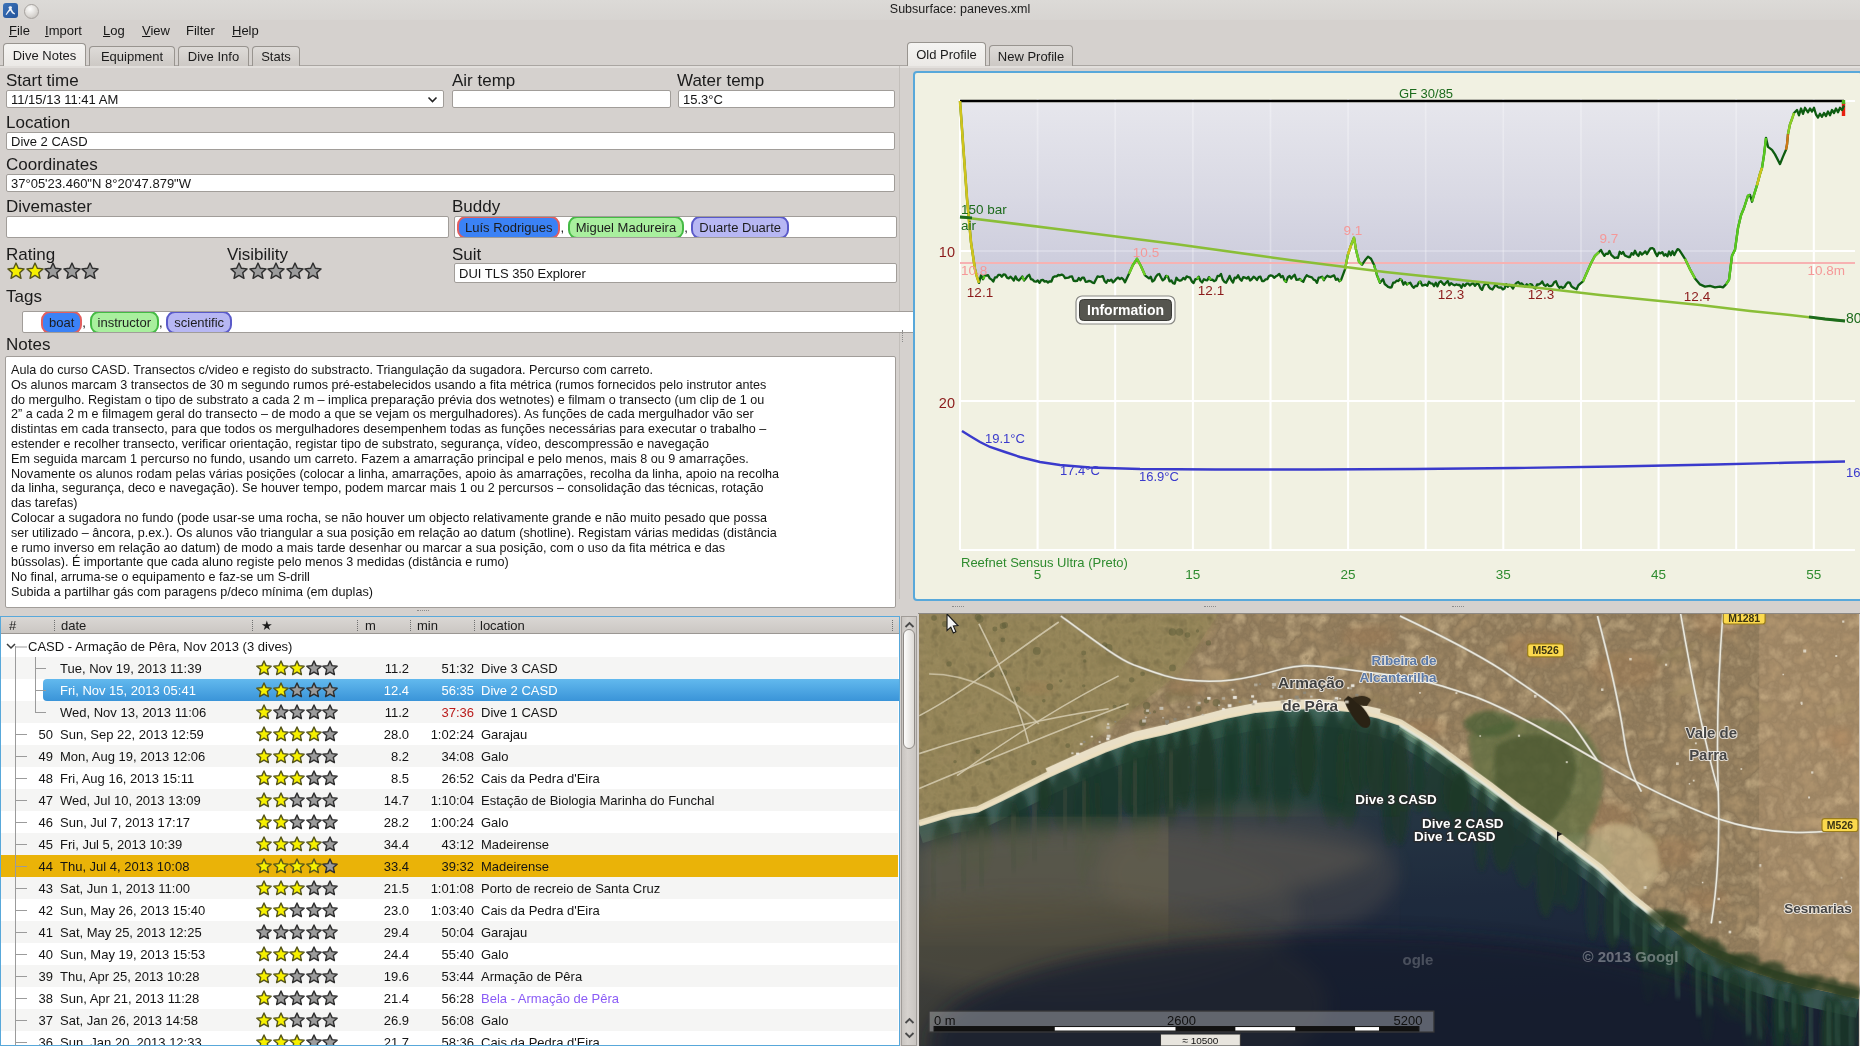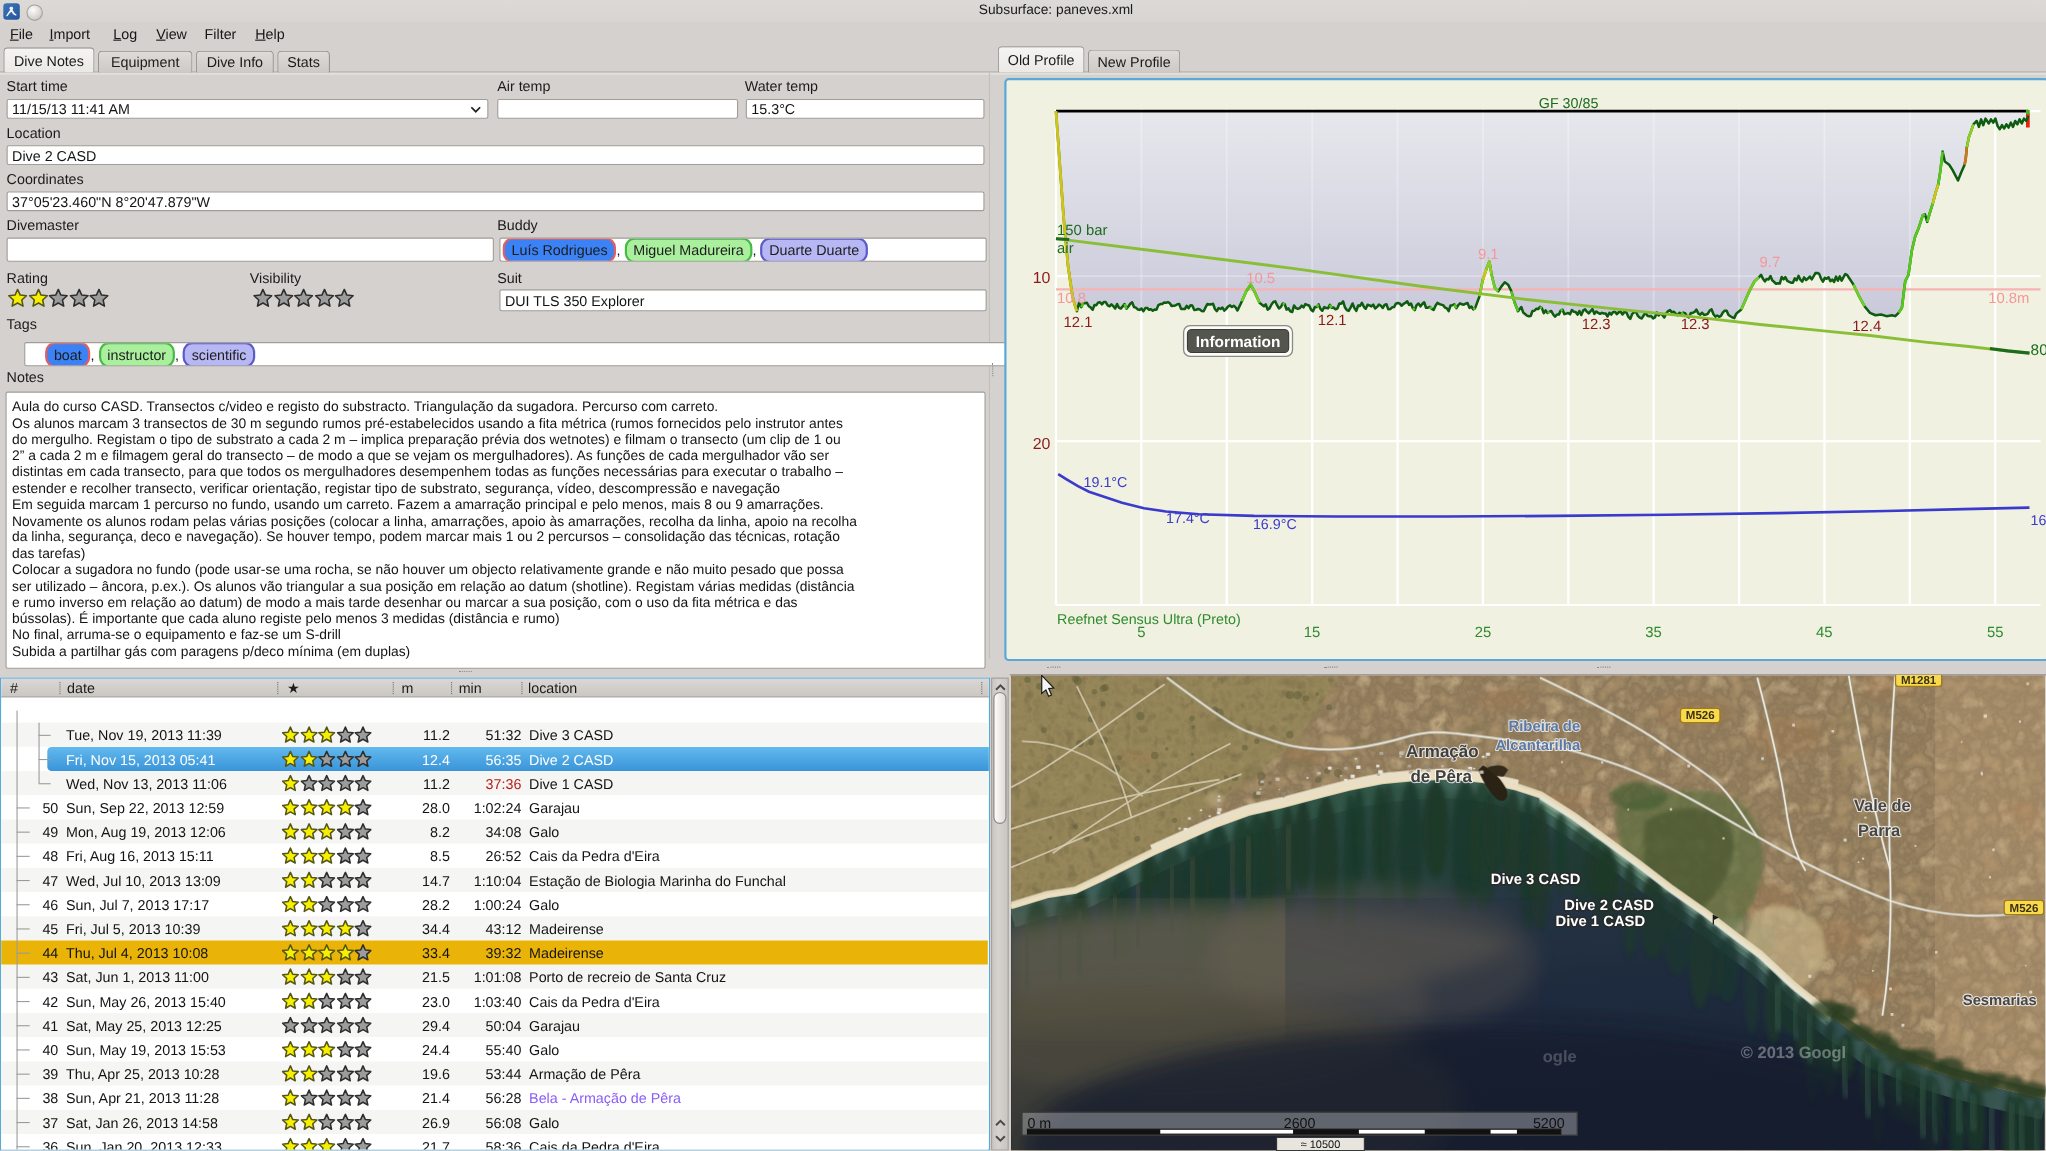--- a/index.html
+++ b/index.html
@@ -1,18 +1,18 @@
 <!DOCTYPE html>
 <html><head><meta charset="utf-8">
 <style>
 *{margin:0;padding:0;box-sizing:border-box}
 html,body{width:1860px;height:1046px;overflow:hidden}
 body{font-family:"Liberation Sans",sans-serif;background:#d5d1ce;position:relative;color:#1b1b1b}
 .abs{position:absolute}
-.lbl{position:absolute;font-size:13px;color:#1b1b1b;white-space:nowrap}
+.lbl{position:absolute;font-size:17px;color:#1b1b1b;white-space:nowrap}
 .fld{position:absolute;background:#fff;border:1px solid #a19d99;border-radius:2px;font-size:13px;color:#141414;padding:0 4px;display:flex;align-items:center;white-space:nowrap;overflow:hidden}
 .pill{display:inline-block;border-radius:9px;padding:1px 6px;font-size:13px;color:#1c1c1c;line-height:17px}
 .pr{background:#3b82f6;border:2px solid #e25f5f}
 .pg{background:#a9ef9e;border:2px solid #45ba45}
 .pb{background:#b7b7f3;border:2px solid #5a5ac9}
 .tab{position:absolute;border:1px solid #98948f;border-bottom:none;border-radius:4px 4px 0 0;font-size:13px;display:flex;align-items:center;justify-content:center;color:#1b1b1b}
 .tabon{background:linear-gradient(#f5f4f2,#ebe9e6);z-index:3}
 .taboff{background:linear-gradient(#dedbd8,#cdc9c5);z-index:1}
 .menu{position:absolute;top:20px;height:22px;font-size:13px;color:#161616}
 .menu span{position:absolute;top:3px}
@@ -132,20 +132,27 @@
       <span class="abs" style="left:260px;top:1px">★</span>
       <span class="abs" style="left:364px;top:1px">m</span>
       <span class="abs" style="left:416px;top:1px">min</span>
       <span class="abs" style="left:479px;top:1px">location</span>
       <span class="hdrsep" style="left:53px"></span>
       <span class="hdrsep" style="left:251px"></span>
       <span class="hdrsep" style="left:356px"></span>
       <span class="hdrsep" style="left:409px"></span>
       <span class="hdrsep" style="left:473px"></span>
       <span class="hdrsep" style="left:891px"></span>
+    </div>
+    <div class="row" style="top:18px;background:#ffffff">
+      <svg class="abs" style="left:5px;top:7px" width="22" height="10">
+        <path d="M1 2l4 4 4-4" stroke="#3a3a3a" stroke-width="1.5" fill="none"></path>
+        <path d="M10 5h11" stroke="#9b9b9b" stroke-width="1"></path>
+      </svg>
+      <span class="rc" style="left:27px;color:#141414">CASD - Armação de Pêra, Nov 2013 (3 dives)</span>
     </div>
     <div class="row" style="top:40px;background:#f5f5f4">
       <span class="rc" style="left:59px;color:#141414;position:absolute;z-index:2">Tue, Nov 19, 2013 11:39</span>
       <div class="abs" style="left:255px;top:3px;z-index:2">
         <div style="display:flex;gap:0.5px">
           <svg width="16" height="16" style="display:block">
             <polygon points="8.00,0.98 10.08,5.64 15.15,6.18 11.36,9.59 12.42,14.58 8.00,12.03 3.58,14.58 4.64,9.59 0.85,6.18 5.92,5.64" fill="#f6f000" stroke="#55551a" stroke-width="1.4" stroke-linejoin="round"></polygon>
           </svg>
           <svg width="16" height="16" style="display:block">
             <polygon points="8.00,0.98 10.08,5.64 15.15,6.18 11.36,9.59 12.42,14.58 8.00,12.03 3.58,14.58 4.64,9.59 0.85,6.18 5.92,5.64" fill="#f6f000" stroke="#55551a" stroke-width="1.4" stroke-linejoin="round"></polygon>

